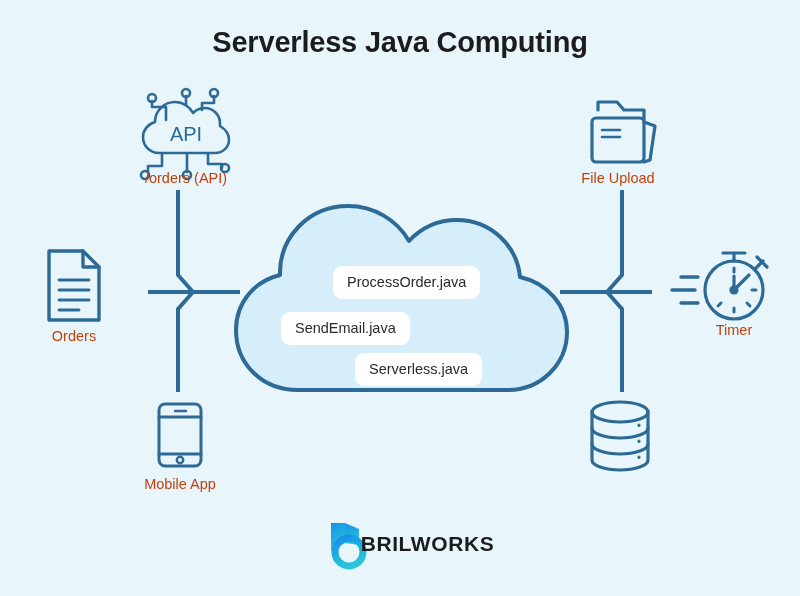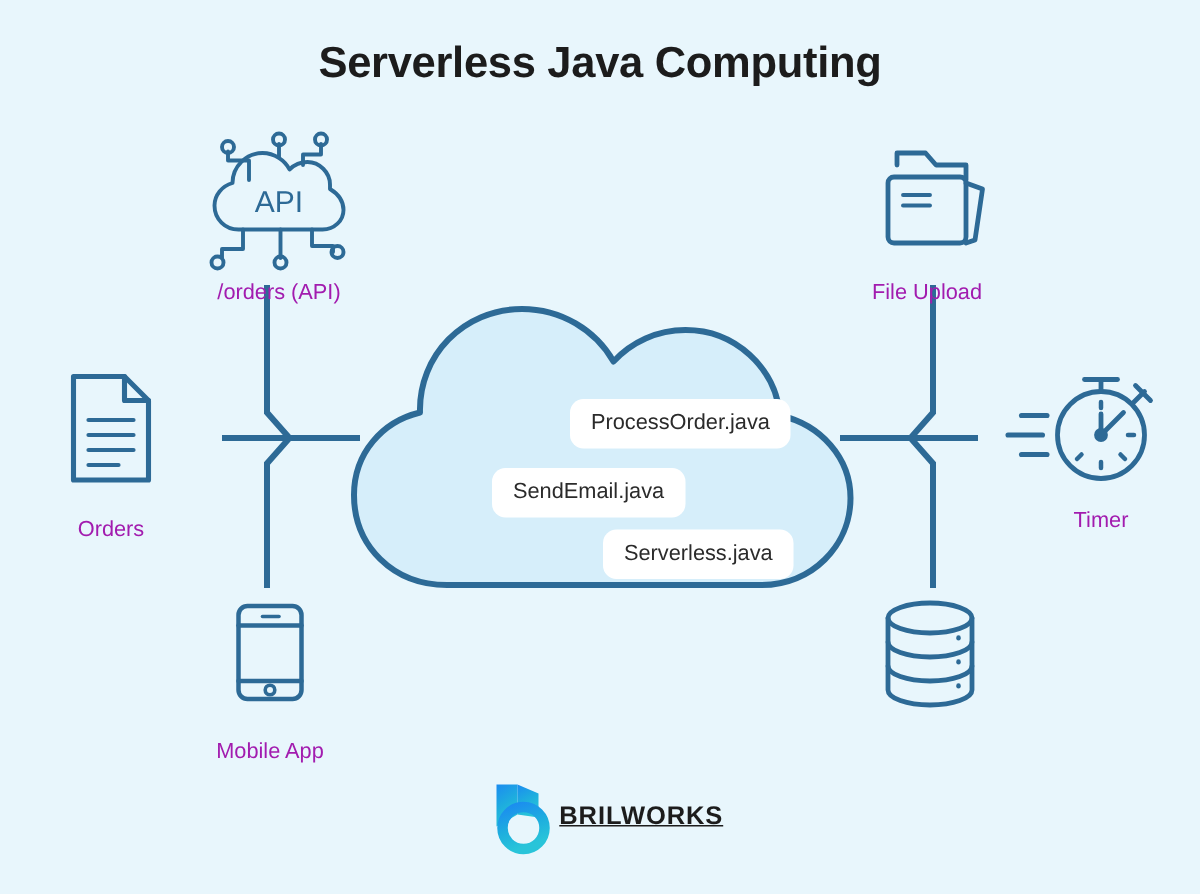--- a/index.html
+++ b/index.html
@@ -40,63 +40,60 @@
     color: #1c1c1c;
     letter-spacing: -0.2px;
     white-space: nowrap;
   }
 
   
   .caption {
     position: absolute;
     text-align: center;
     font-size: 14.5px;
-    color: #a21caf;
+    color: #c2410c;
     white-space: nowrap;
     line-height: 1;
-    margin-top: 17px;
   }
 
   
   .pill {
     position: absolute;
     background: #ffffff;
     border-radius: 9px;
     color: #2b2b2b;
     font-size: 14.5px;
     line-height: 1;
     padding: 9px 14px;
     white-space: nowrap;
-    margin-left: 47px;
   }
 
   
   .brand {
     position: absolute;
     left: 0;
     top: 520px;
     width: 800px;
     display: flex;
     align-items: center;
     justify-content: center;
     gap: 11px;
   }
   .brand-mark {
     width: 44px;
     height: 46px;
     display: block;
   }
   .brand-text {
-    font-size: 17px;
+    font-size: 21px;
     font-weight: bold;
     color: #1c1c1c;
     letter-spacing: 0.6px;
     line-height: 1;
     white-space: nowrap;
-    text-decoration: underline;
   }
 </style>
 </head>
 <body>
 
 <div id="stage">
 
   <div class="title">Serverless Java Computing</div>
 
   <svg id="diagram-svg" viewBox="0 0 800 596">

